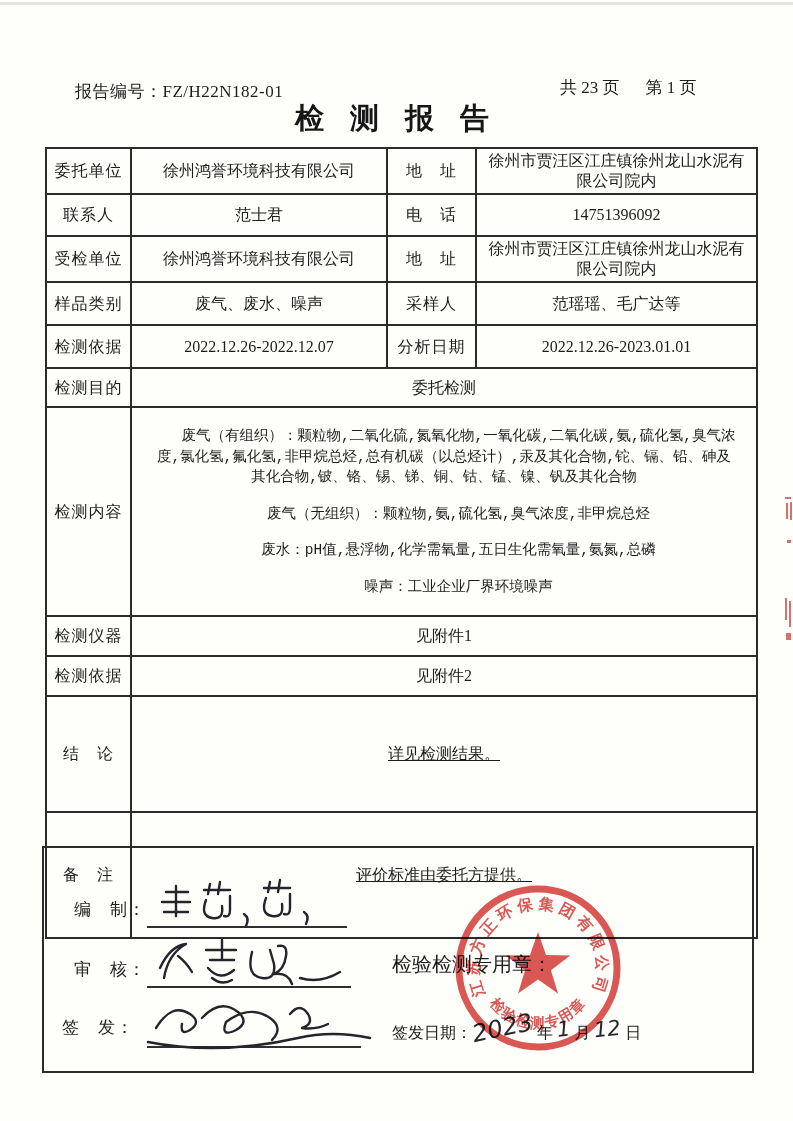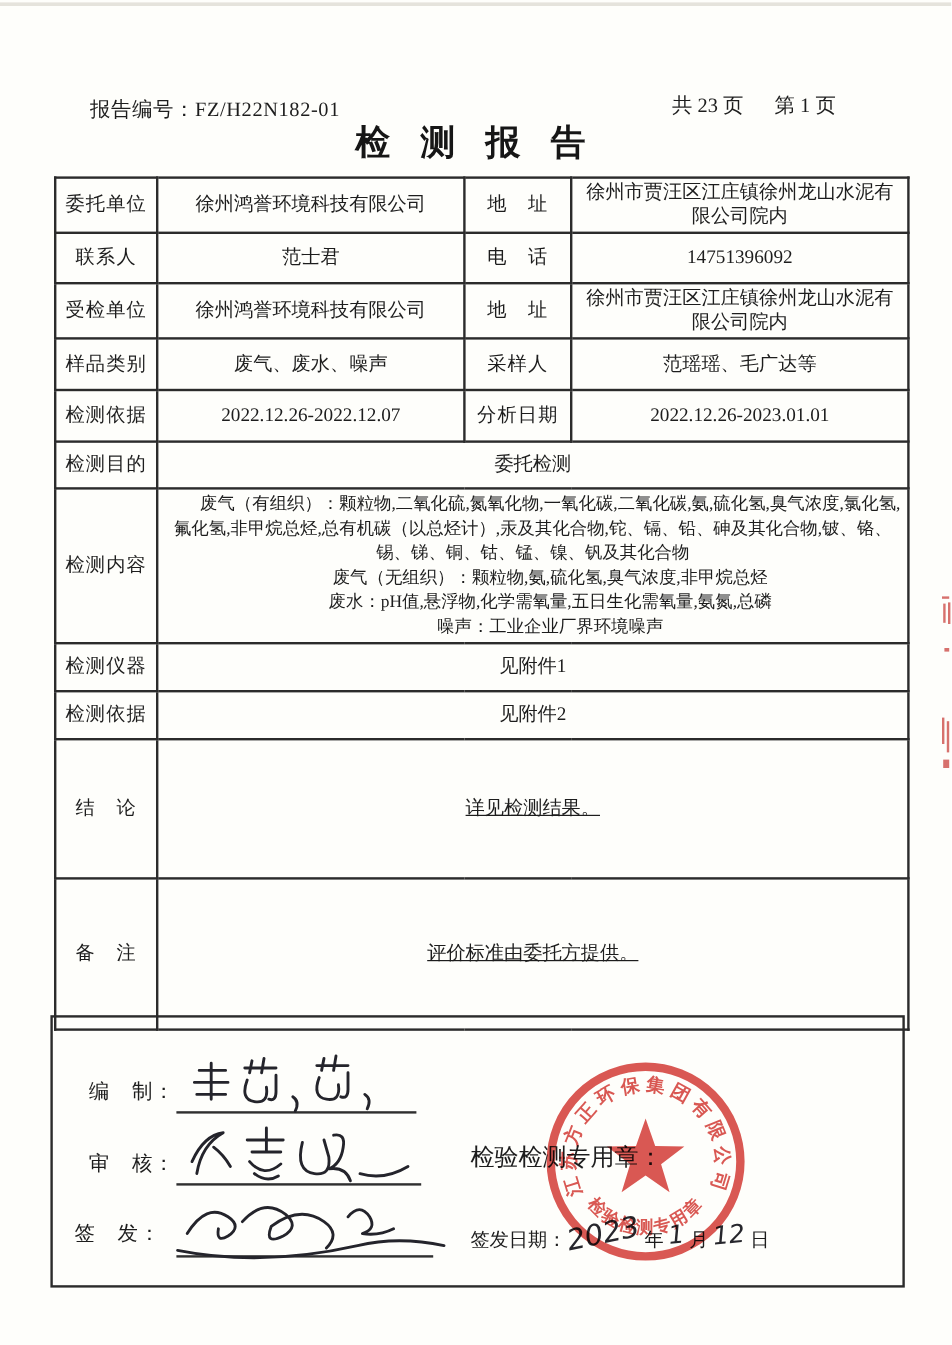--- a/index.html
+++ b/index.html
@@ -6,33 +6,33 @@
   .page{
     position:relative;width:793px;height:1121px;background:#fefefb;
     font-family:"Liberation Serif",serif;color:#1d1d1d;overflow:hidden;
   }
   .scan-edge{position:absolute;top:2px;left:0;width:793px;height:3px;background:#cfccc3;opacity:.55;}
   .report-no{position:absolute;left:75px;top:80px;font-size:17px;letter-spacing:.5px;}
   .page-count{position:absolute;left:560px;top:76px;font-size:17px;}
   .page-count .cur{margin-left:26px;}
   .doc-title{
     position:absolute;left:0;top:99px;width:100%;text-align:center;
-    font-family:Liberation Serif, serif;font-weight:700;font-size:29px;letter-spacing:9px;color:#161616;
+    font-family:Liberation Sans, sans-serif;font-weight:700;font-size:29px;letter-spacing:9px;color:#161616;
   }
   table.report{
     position:absolute;left:45px;top:147px;border-collapse:collapse;table-layout:fixed;width:711px;
   }
   table.report td{
     border:2px solid #2b2b2b;text-align:center;vertical-align:middle;
     font-size:16px;padding:2px 4px;line-height:1.25;
   }
   td.lbl{font-size:16px;letter-spacing:1px;}
   td.val{font-size:15.5px;}
   td.content-cell{text-align:left;vertical-align:middle;padding:3px 9px;}
-  .content-cell p{margin:0;font-size:14.5px;line-height:20.5px;text-indent:2em;}
+  .content-cell p{margin:16px;font-size:14.5px;line-height:20.5px;text-indent:2em;font-family:Liberation Mono, monospace;}
   td.freeform{text-align:left;padding-left:36px;font-size:15.5px;text-decoration:underline;}
   .sign-box{
     position:absolute;left:42px;top:846px;width:712px;height:227px;
     border:2px solid #2b2b2b;box-sizing:border-box;
   }
   .sig-label{position:absolute;font-size:17px;letter-spacing:1px;}
   .sig-line{position:absolute;height:0;border-bottom:2px solid #2f2f2f;}
   .sig-svg{position:absolute;}
   .sig-svg path{fill:none;stroke:#24242b;stroke-width:2.4;stroke-linecap:round;stroke-linejoin:round;}
   .seal-label{position:absolute;left:348px;top:103px;font-size:20px;}

